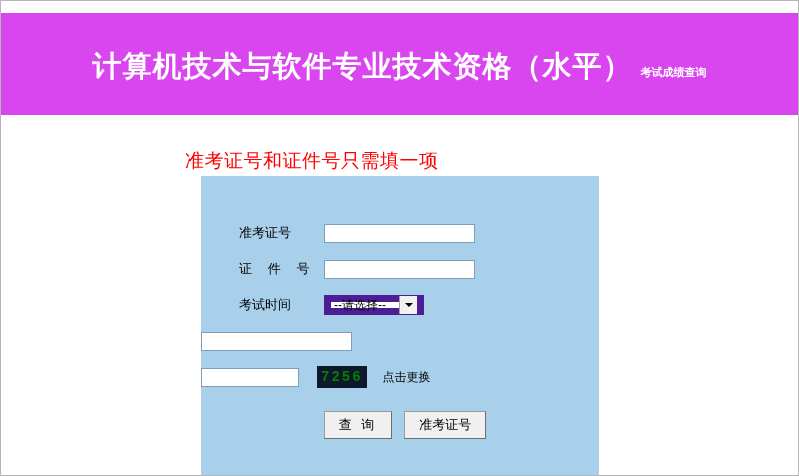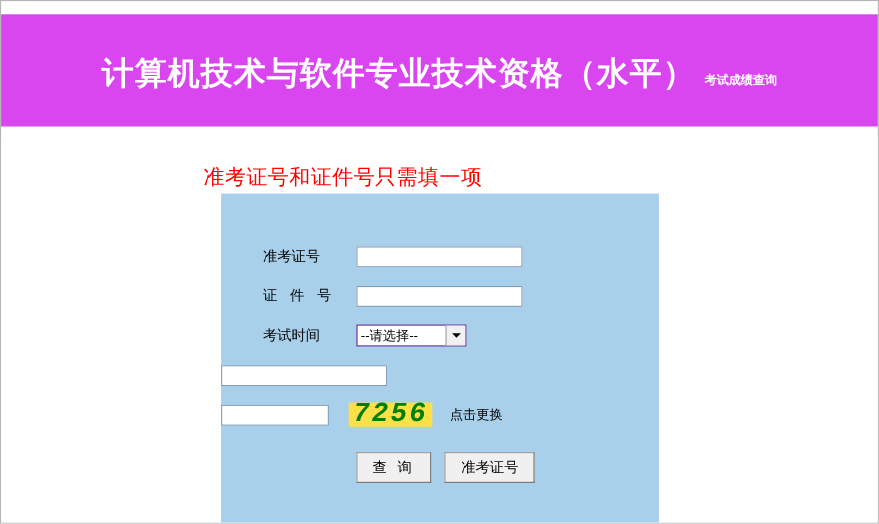--- a/index.html
+++ b/index.html
@@ -94,39 +94,40 @@
     width: 123px;
     text-align: left;
     padding-left: 38px;
     box-sizing: border-box;
     font-size: 13px;
     color: #000000;
     font-family: "Liberation Sans", sans-serif;
   }
   .label-spaced {
     letter-spacing: 4px;
+    font-family: Liberation Mono, monospace;
   }
   .text-input {
     width: 151px;
     height: 19px;
     border: 1px solid #7f9db9;
     background: #ffffff;
     box-sizing: border-box;
     font-size: 12px;
     padding: 1px 2px;
     font-family: "Liberation Sans", sans-serif;
     outline: none;
   }
   .input-short {
     width: 98px;
   }
   .select-box {
     width: 100px;
     height: 20px;
-    border: 1px solid #4c1d95;
+    border: 7px solid #4c1d95;
     background: #ffffff;
     box-sizing: border-box;
     font-size: 12px;
     font-family: "Liberation Sans", sans-serif;
     display: flex;
     align-items: center;
     justify-content: space-between;
     padding: 0 0 0 3px;
     cursor: pointer;
   }
@@ -146,29 +147,28 @@
   }
   .arrow-glyph {
     width: 0;
     height: 0;
     border-left: 4px solid transparent;
     border-right: 4px solid transparent;
     border-top: 4px solid #000000;
   }
   .captcha-img {
     margin-left: 18px;
-    background: #fde047;
+    background: #0f172a;
     color: #008000;
     font-family: "Liberation Mono", monospace;
-    font-size: 25px;
+    font-size: 14px;
     font-weight: bold;
     letter-spacing: 2px;
     padding: 1px 4px;
     line-height: 20px;
-    font-style: italic;
   }
   .refresh-link {
     margin-left: 16px;
     font-size: 12px;
     color: #000000;
     text-decoration: none;
     cursor: pointer;
     font-family: "Liberation Sans", sans-serif;
   }
   .button-row {

